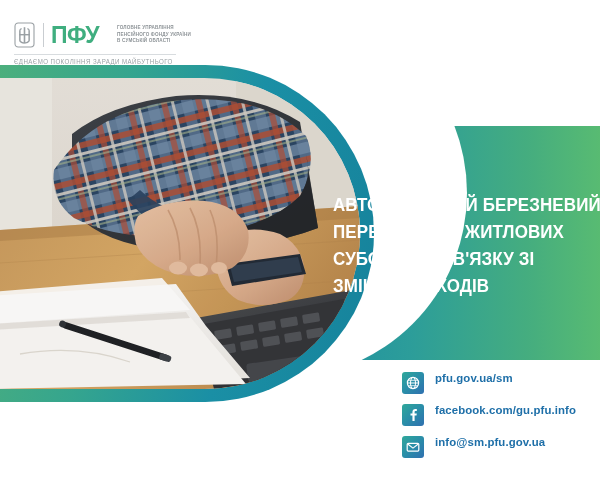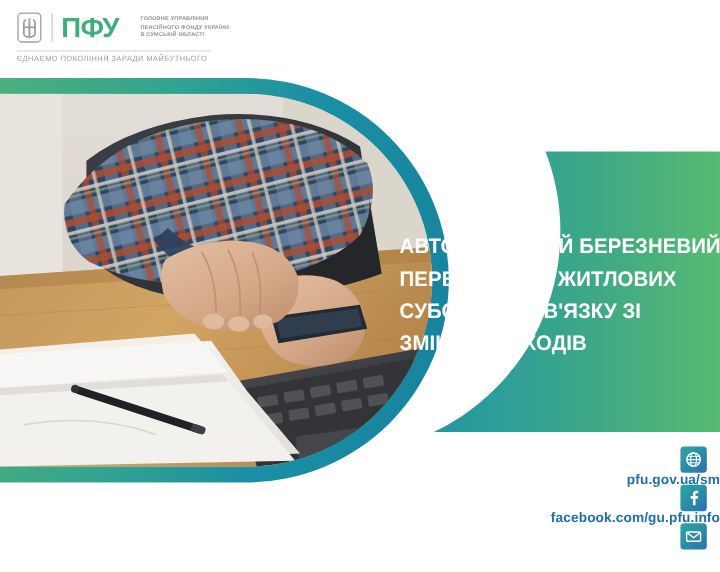--- a/index.html
+++ b/index.html
@@ -15,21 +15,21 @@
     width: 600px;
     height: 477px;
     background: #ffffff;
     overflow: hidden;
   }
 
   
   .logo-block {
     position: absolute;
     left: 14px;
-    top: 7px;
+    top: 19px;
     width: 300px;
     height: 50px;
   }
   .logo-row {
     display: flex;
     align-items: center;
     height: 32px;
   }
   .emblem {
     width: 21px;
@@ -132,24 +132,23 @@
 
   
   .contacts {
     position: absolute;
     left: 402px;
     top: 372px;
     width: 198px;
   }
   .contact-row {
     display: flex;
-    align-items: flex-end;
+    align-items: flex-start;
     height: 22px;
     margin-bottom: 10px;
-    flex-direction: column;
   }
   .contact-icon {
     width: 22px;
     height: 22px;
     border-radius: 3px;
     background: linear-gradient(135deg, #2fa89a 0%, #2a8fa8 48%, #2f6fb0 100%);
     display: flex;
     align-items: center;
     justify-content: center;
     flex: 0 0 auto;
@@ -372,17 +371,18 @@
       <span class="contact-text">facebook.com/gu.pfu.info</span>
     </div>
 
     <div class="contact-row">
       <span class="contact-icon">
         <svg width="14" height="14" viewBox="0 0 14 14">
           <rect x="1.2" y="3.3" width="11.6" height="7.8" rx="1" fill="none" stroke="#ffffff" stroke-width="1.2"></rect>
           <path d="M1.7 4.0 L7 8.1 L12.3 4.0" fill="none" stroke="#ffffff" stroke-width="1.2"></path>
         </svg>
       </span>
+      <span class="contact-text">info@sm.pfu.gov.ua</span>
     </div>
 
   </div>
 
 </div>
 
 </body></html>

